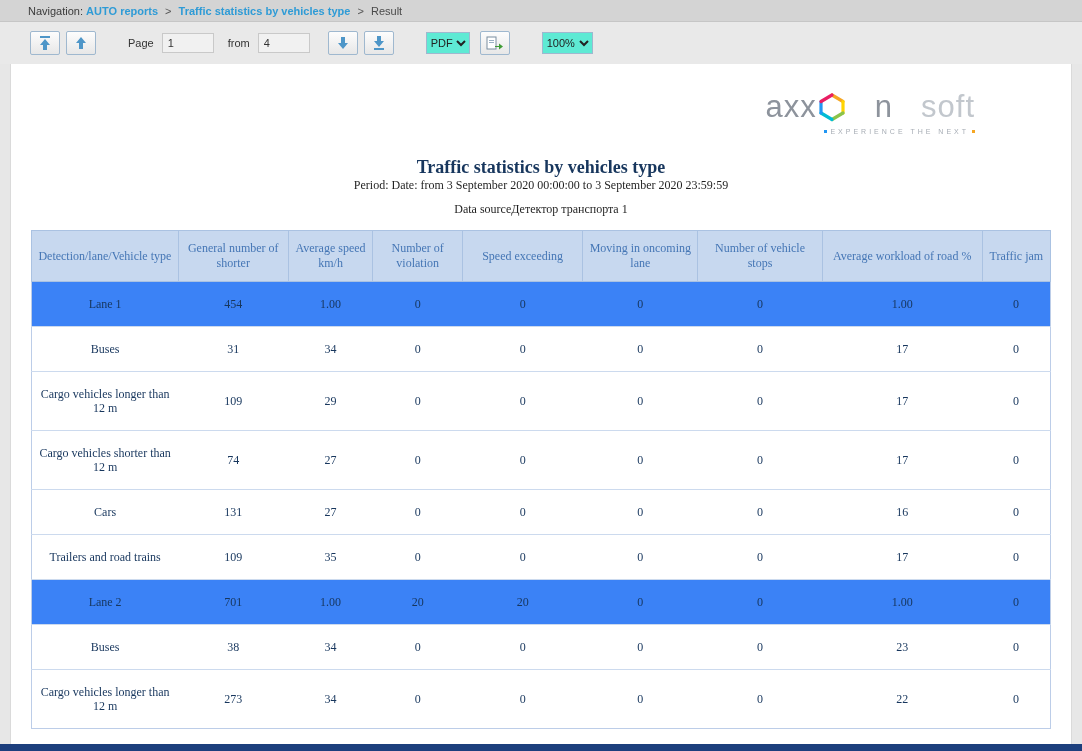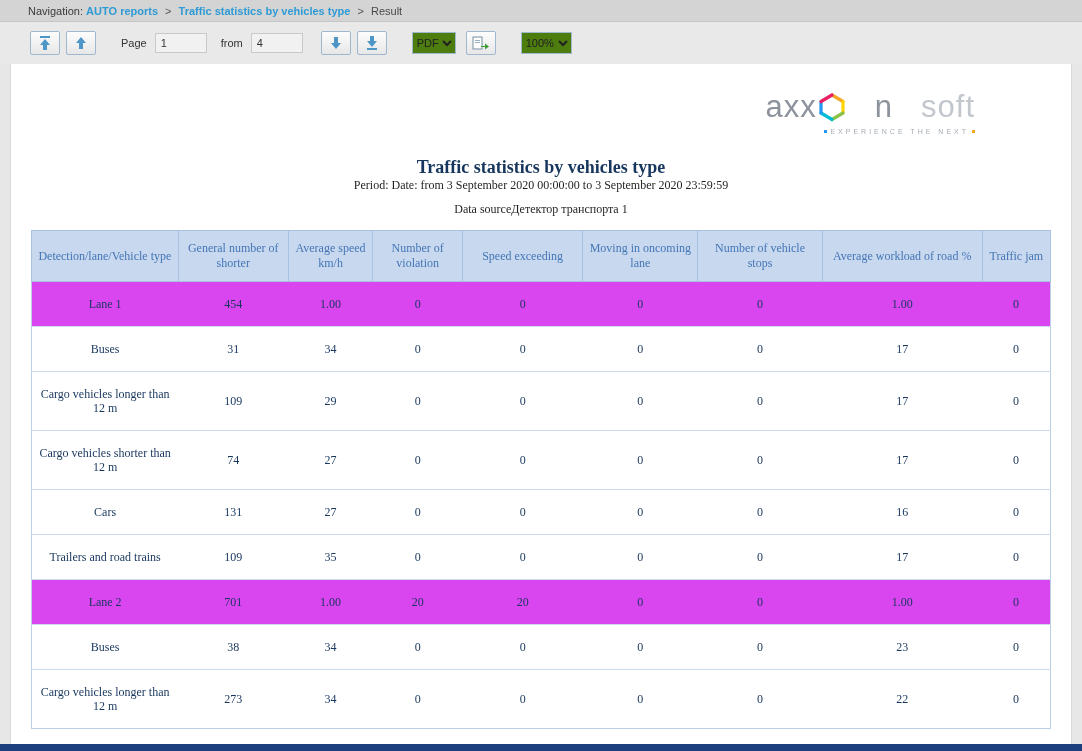--- a/index.html
+++ b/index.html
@@ -16,22 +16,22 @@
 
   
   .toolbar { height:42px; display:flex; align-items:center; padding-left:30px; background:#e9e9e9; }
   .tb-btn { width:30px; height:24px; display:inline-flex; align-items:center; justify-content:center;
             background:linear-gradient(#fdfdfd,#e7e7e7); border:1px solid #9fb8cf; border-radius:2px;
             cursor:pointer; }
   .tb-btn + .tb-btn { margin-left:6px; }
   .tb-label { font-size:11px; color:#333; }
   .tb-input { width:52px; height:20px; background:#f1f1f1; border:1px solid #c9c9c9;
               font-size:11px; color:#333; padding-left:5px; }
-  .tb-select { height:22px; font-size:11px; color:#222; border:1px solid #9fb8cf; background:#4d7c0f; } .gap8{margin-left:8px;} .gap10{margin-left:10px;}
-  .gap18{margin-left:18px;} .gap22{margin-left:14px;} .gap28{margin-left:25px;}
+  .tb-select { height:22px; font-size:11px; color:#222; border:1px solid #9fb8cf; background:#5eead4; } .gap8{margin-left:8px;} .gap10{margin-left:10px;}
+  .gap18{margin-left:18px;} .gap22{margin-left:14px;} .gap28{margin-left:32px;}
 
   
   .report { position:relative; margin:0 10px; height:682px; background:#ffffff;
             border:1px solid #dadada; border-top:none; overflow:hidden; }
 
   
   .logo { position:absolute; top:28px; right:96px; text-align:right; }
   .logo-line { display:flex; align-items:center; }
   .logo-txt { font-size:31px; letter-spacing:1px; color:#8d939c; line-height:30px;margin-left:28px; }
   .logo-txt.lite { color:#c2c7cd; }
@@ -47,21 +47,21 @@
   .rpt-source { margin-top:10px; text-align:center; font-family:"Liberation Serif", serif;
                 font-size:12px; color:#1f1f1f; line-height:14px; }
 
   
   table.report-table { width:1020px; margin:14px auto 0 auto; border-collapse:collapse;
                        font-family:"Liberation Serif", serif; font-size:12px; color:#17365d;
                        border:1px solid #bccde8; }
   table.report-table th { background:#c7d8ef; color:#4576b5; font-weight:normal;
                           border:1px solid #aac2e2; padding:10px 4px; text-align:center; line-height:15px; }
   table.report-table td { text-align:center; padding:15px 4px; border-top:1px solid #ccdaee; line-height:14px; }
-  tr.lane td { background:#d946ef; }
+  tr.lane td { background:#3b82f6; }
   tr.vehicle td { background:#ffffff; }
 
   
   .footer-bar { position:absolute; left:0; right:0; bottom:0; height:7px; background:#1d3f7d; }
 </style>
 </head>
 <body>
 
 <div class="page">
 

